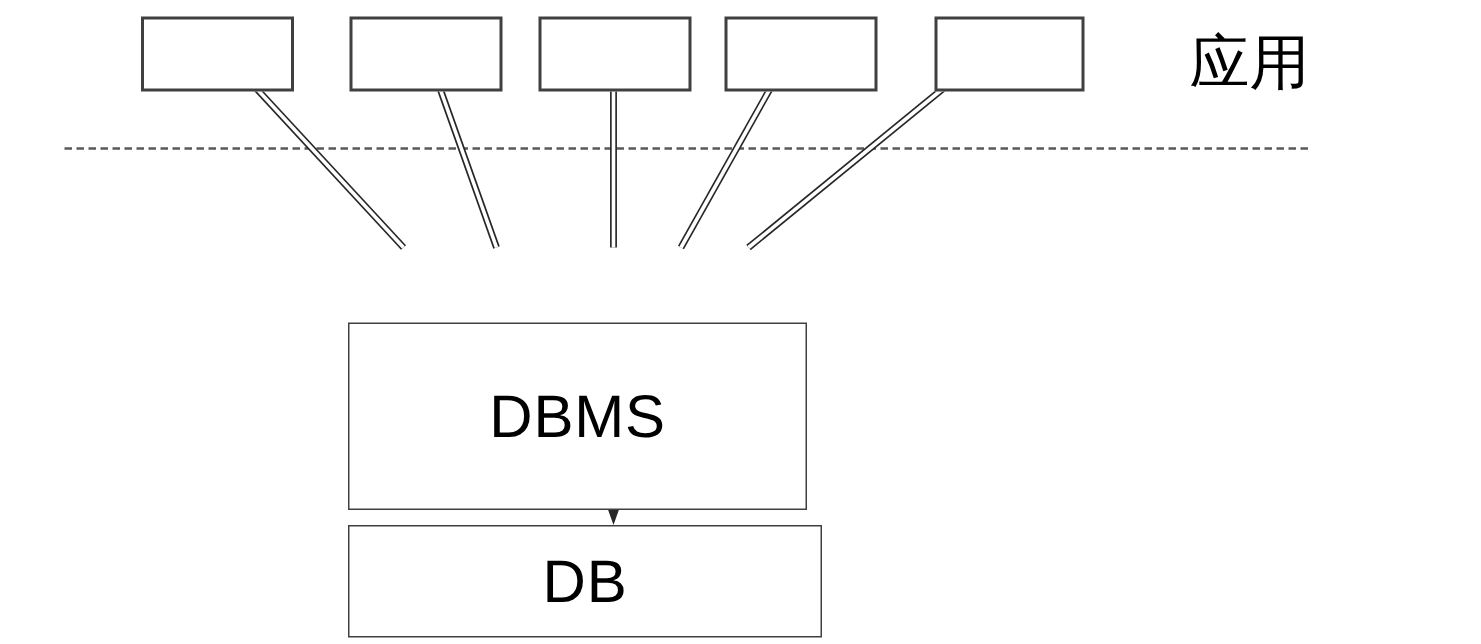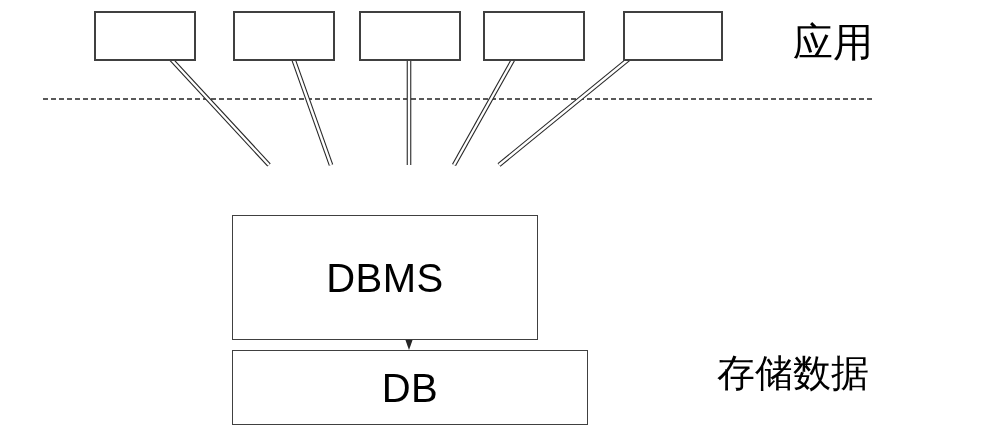--- a/index.html
+++ b/index.html
@@ -121,20 +121,19 @@
   <div class="box app-box" style="left:94px;"></div>
   <div class="box app-box" style="left:233px;"></div>
   <div class="box app-box" style="left:359px;"></div>
   <div class="box app-box" style="left:483px;"></div>
   <div class="box app-box" style="left:623px; width:100px;"></div>
 
   <div class="box big-box" style="left:232px; top:179px; width:306px; height:125px;margin-top:36px;">
     <span class="box-label">DBMS</span>
   </div>
 
-  <div class="box big-box" style="left:232px; top:350px; width:356px; height:75px;">
+  <div class="box big-box" style="left:232px; top:350px; width:316px; height:75px;">
     <span class="box-label">DB</span>
   </div>
 
   <div class="annotation" style="left:793px; top:19px; font-size:40px;">应用</div>
-  <div class="annotation" style="left:717px; top:352px;">存储数据</div>
 
 </div>
 
 </body></html>

